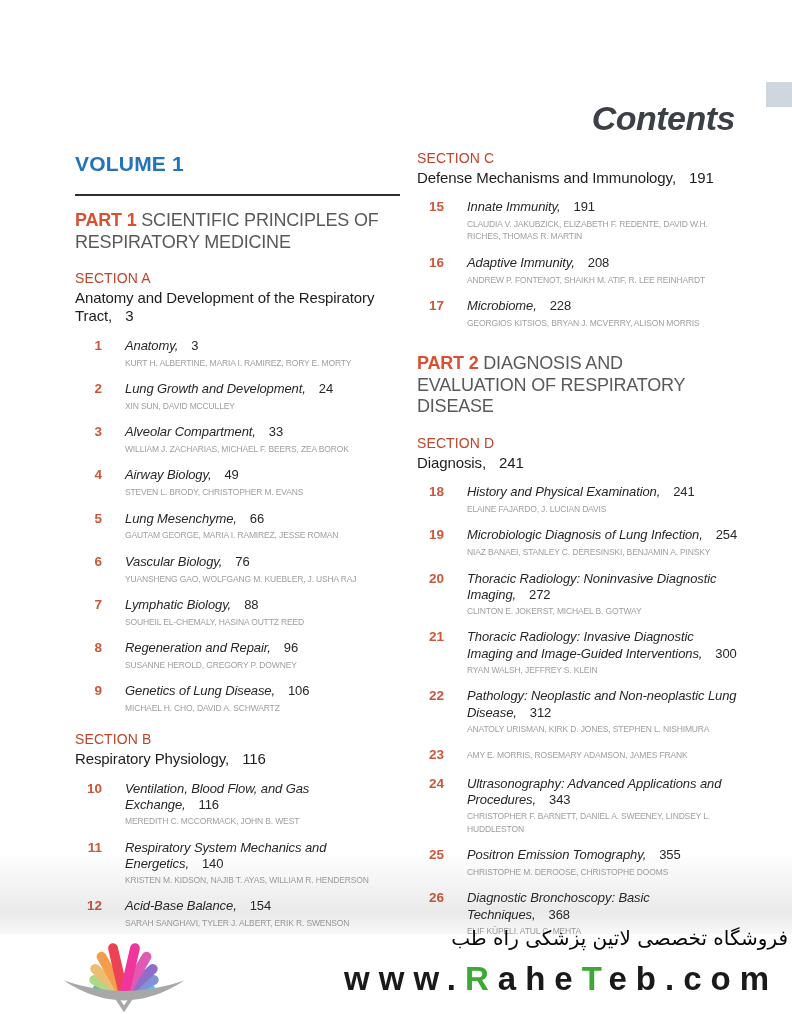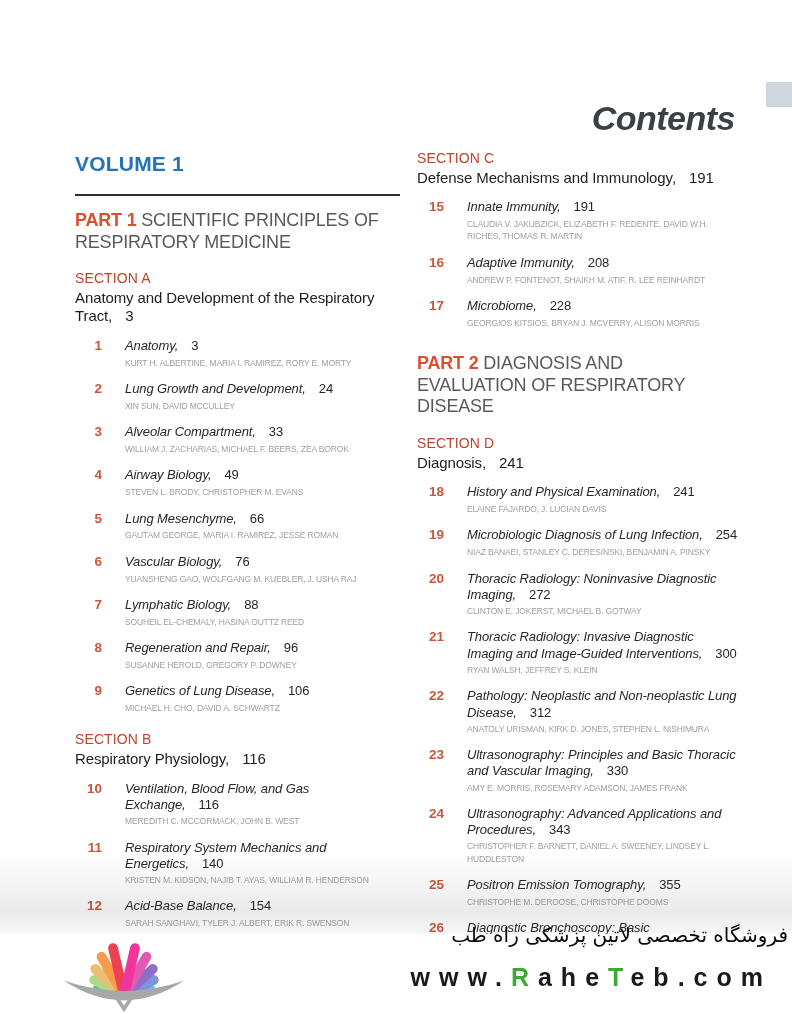--- a/index.html
+++ b/index.html
@@ -39,21 +39,21 @@
   .au{grid-column:2;margin-top:2px;font-size:8.5px;line-height:1.45;color:#9d9ea0;letter-spacing:-0.15px;}
   .au:empty{display:none;}
   
   .scan-shadow{position:absolute;left:0;top:852px;width:792px;height:84px;
     background:linear-gradient(to bottom,rgba(60,60,60,0) 0%,rgba(60,60,60,0.11) 72%,rgba(60,60,60,0.03) 100%);}
   
   .footer{position:absolute;left:0;bottom:0;width:792px;height:80px;background:#ffffff;}
   .logo{position:absolute;left:58px;bottom:2px;}
   .wm{position:absolute;right:4px;bottom:6px;text-align:right;}
   .wm-fa{font-family:"DejaVu Sans",sans-serif;direction:rtl;font-size:20px;font-weight:normal;color:#0a0a0a;margin:0 0 3px 0;}
-  .wm-url{font-size:25px;font-weight:bold;color:#1a1a1a;letter-spacing:9px;margin:16px;white-space:nowrap;}
+  .wm-url{font-size:33px;font-weight:bold;color:#1a1a1a;letter-spacing:9px;margin:10px;white-space:nowrap;}
   .wm-url .grn{color:#3aaa35;}
 </style>
 </head>
 <body>
 
 <div class="page">
 
   <h1 class="contents-title">Contents</h1>
   <div class="edge-tab"></div>
 
@@ -219,21 +219,20 @@
           </div>
 
           <div class="ch">
             <span class="num">22</span>
             <span class="tt"><span class="ti">Pathology: Neoplastic and Non-neoplastic Lung Disease,</span><span class="pg">312</span></span>
             <span class="au">ANATOLY URISMAN, KIRK D. JONES, STEPHEN L. NISHIMURA</span>
           </div>
 
           <div class="ch">
             <span class="num">23</span>
-            <span class="tt"><span class="ti">Ultrasonography: Principles and Basic Thoracic and Vascular Imaging,</span><span class="pg">330</span></span>
             <span class="au">AMY E. MORRIS, ROSEMARY ADAMSON, JAMES FRANK</span>
           </div>
 
           <div class="ch">
             <span class="num">24</span>
             <span class="tt"><span class="ti">Ultrasonography: Advanced Applications and Procedures,</span><span class="pg">343</span></span>
             <span class="au">CHRISTOPHER F. BARNETT, DANIEL A. SWEENEY, LINDSEY L. HUDDLESTON</span>
           </div>
 
           <div class="ch">

